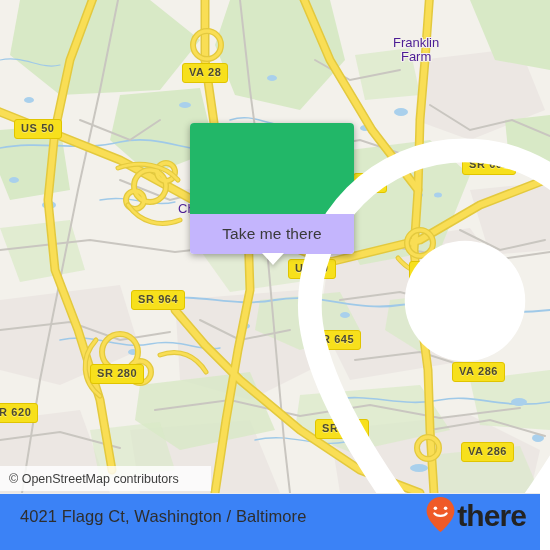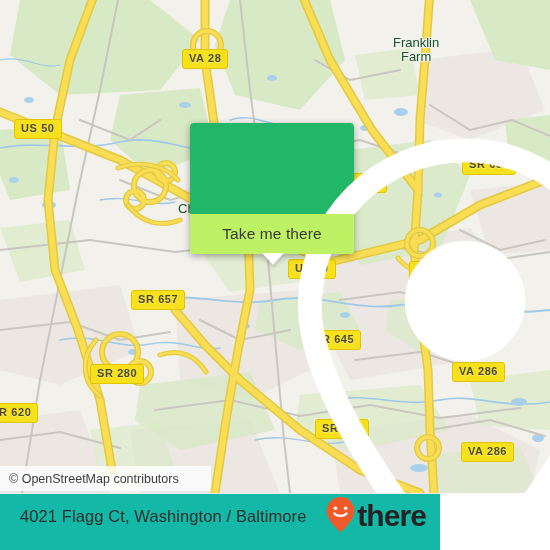--- a/index.html
+++ b/index.html
@@ -27,21 +27,21 @@
     line-height:1;
     padding:3px 6px 4px 6px;
     white-space:nowrap;
     box-sizing:border-box;
     text-shadow:0 1px 0 rgba(255,255,255,.35);
   }
 
   
   .place{
     position:absolute;
-    color:#14532d;
+    color:#4c1d95;
     font-size:13px;
     line-height:14px;
     white-space:pre;
     text-align:center;
     text-shadow:
       -1.2px 0 #f3f1eb, 1.2px 0 #f3f1eb, 0 -1.2px #f3f1eb, 0 1.2px #f3f1eb,
       -1px -1px #f3f1eb, 1px -1px #f3f1eb, -1px 1px #f3f1eb, 1px 1px #f3f1eb;
   }
 
   
@@ -55,21 +55,21 @@
   }
   .card-top{
     background:#22B768;
     height:91px;
     border-radius:4px 4px 0 0;
     display:flex;align-items:center;justify-content:center;
   }
   .card-top svg{display:block;}
   .card-foot{
     height:40px;
-    background:#bef264;
+    background:#c4b5fd;
     border-radius:0 0 4px 4px;
     display:flex;align-items:center;justify-content:center;
     position:relative;
   }
   .card-foot span{
     color:#3a3a3a;font-size:15.5px;letter-spacing:.1px;
   }
   .card-tail{
     position:absolute;
     left:72px;bottom:-11px;
@@ -85,22 +85,22 @@
     position:absolute;left:0;top:466px;
     width:211px;height:25px;
     background:rgba(255,255,255,.80);
     display:flex;align-items:center;
     box-sizing:border-box;padding-left:9px;
   }
   .attrib span{color:#3d3d3d;font-size:12.5px;}
 
   
   .bottombar{
-    position:absolute;left:0;top:493px;width:440px;height:57px;
-    background:#14b8a6;
+    position:absolute;left:0;top:493px;width:540px;height:57px;
+    background:#3b82f6;
     border-top:1px solid #ececec;
     display:flex;align-items:center;justify-content:space-between;
     box-sizing:border-box;padding:0 14px 12px 20px;
   }
   .addr{color:#2e2e2e;font-size:16.5px;letter-spacing:.1px;white-space:nowrap;}
   .logo{display:flex;align-items:center;gap:1px;}
   .logo-word{
     color:#232323;font-size:30px;font-weight:bold;letter-spacing:-.9px;
     line-height:30px;
   }
@@ -254,27 +254,27 @@
           <path d="M398,258 C408,270 420,276 436,272"></path>
           <path d="M96,340 C80,358 82,382 100,396"></path>
           <path d="M160,355 C180,348 196,356 206,372"></path>
         </g>
       </g>
     </svg>
 
     <div class="place" style="left:393px;top:36px;">Franklin<br>Farm</div>
     <div class="place" style="left:178px;top:202px;">Ch</div>
 
-    <div class="shield" style="left:182px;top:49px;">VA 28</div>
+    <div class="shield" style="left:182px;top:63px;">VA 28</div>
     <div class="shield" style="left:14px;top:119px;">US 50</div>
     <div class="shield" style="left:462px;top:155px;">SR 608</div>
     <div class="shield" style="left:353px;top:173px;">286</div>
     <div class="shield" style="left:288px;top:259px;">US 50</div>
     <div class="shield" style="left:409px;top:261px;">VA 286</div>
-    <div class="shield" style="left:131px;top:290px;">SR 657</div>
+    <div class="shield" style="left:131px;top:290px;">SR 964</div>
     <div class="shield" style="left:307px;top:330px;">SR 645</div>
     <div class="shield" style="left:90px;top:364px;">SR 280</div>
     <div class="shield" style="left:452px;top:362px;">VA 286</div>
     <div class="shield" style="left:-8px;top:403px;">R 620</div>
     <div class="shield" style="left:315px;top:419px;">SR 645</div>
     <div class="shield" style="left:461px;top:442px;">VA 286</div>
 
     <div class="card">
       <div class="card-top">
         <span>

